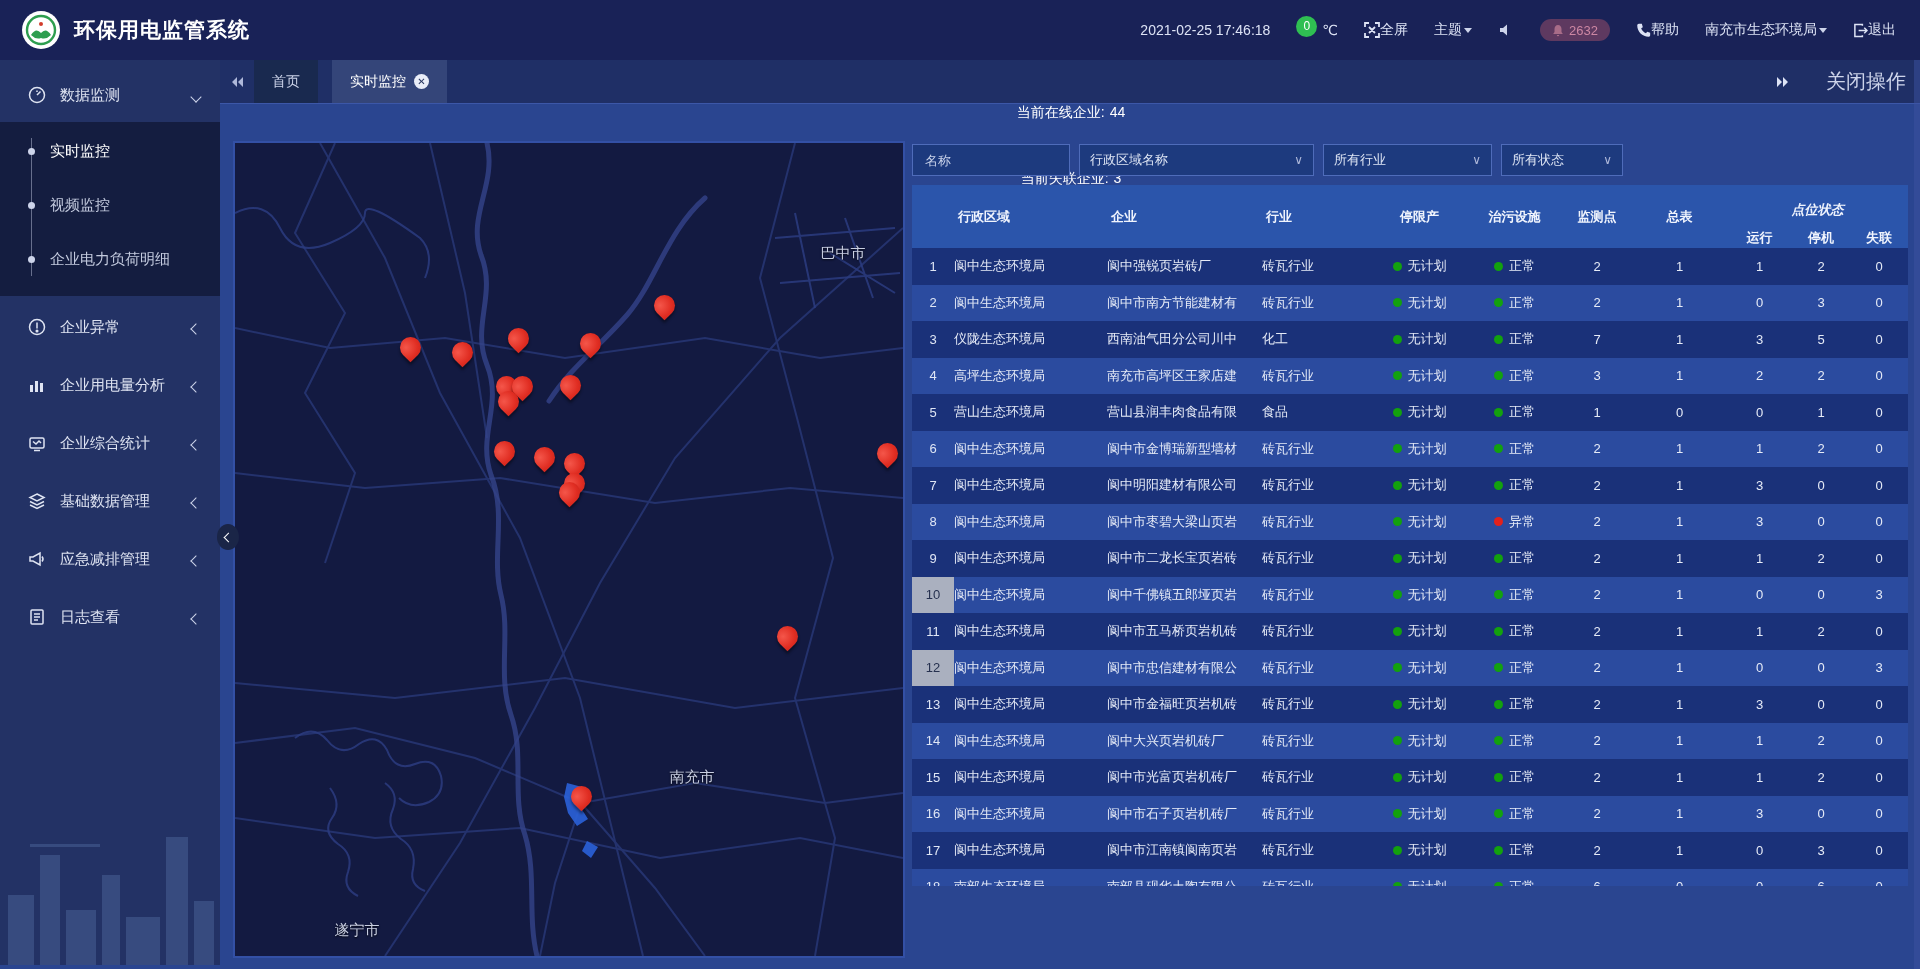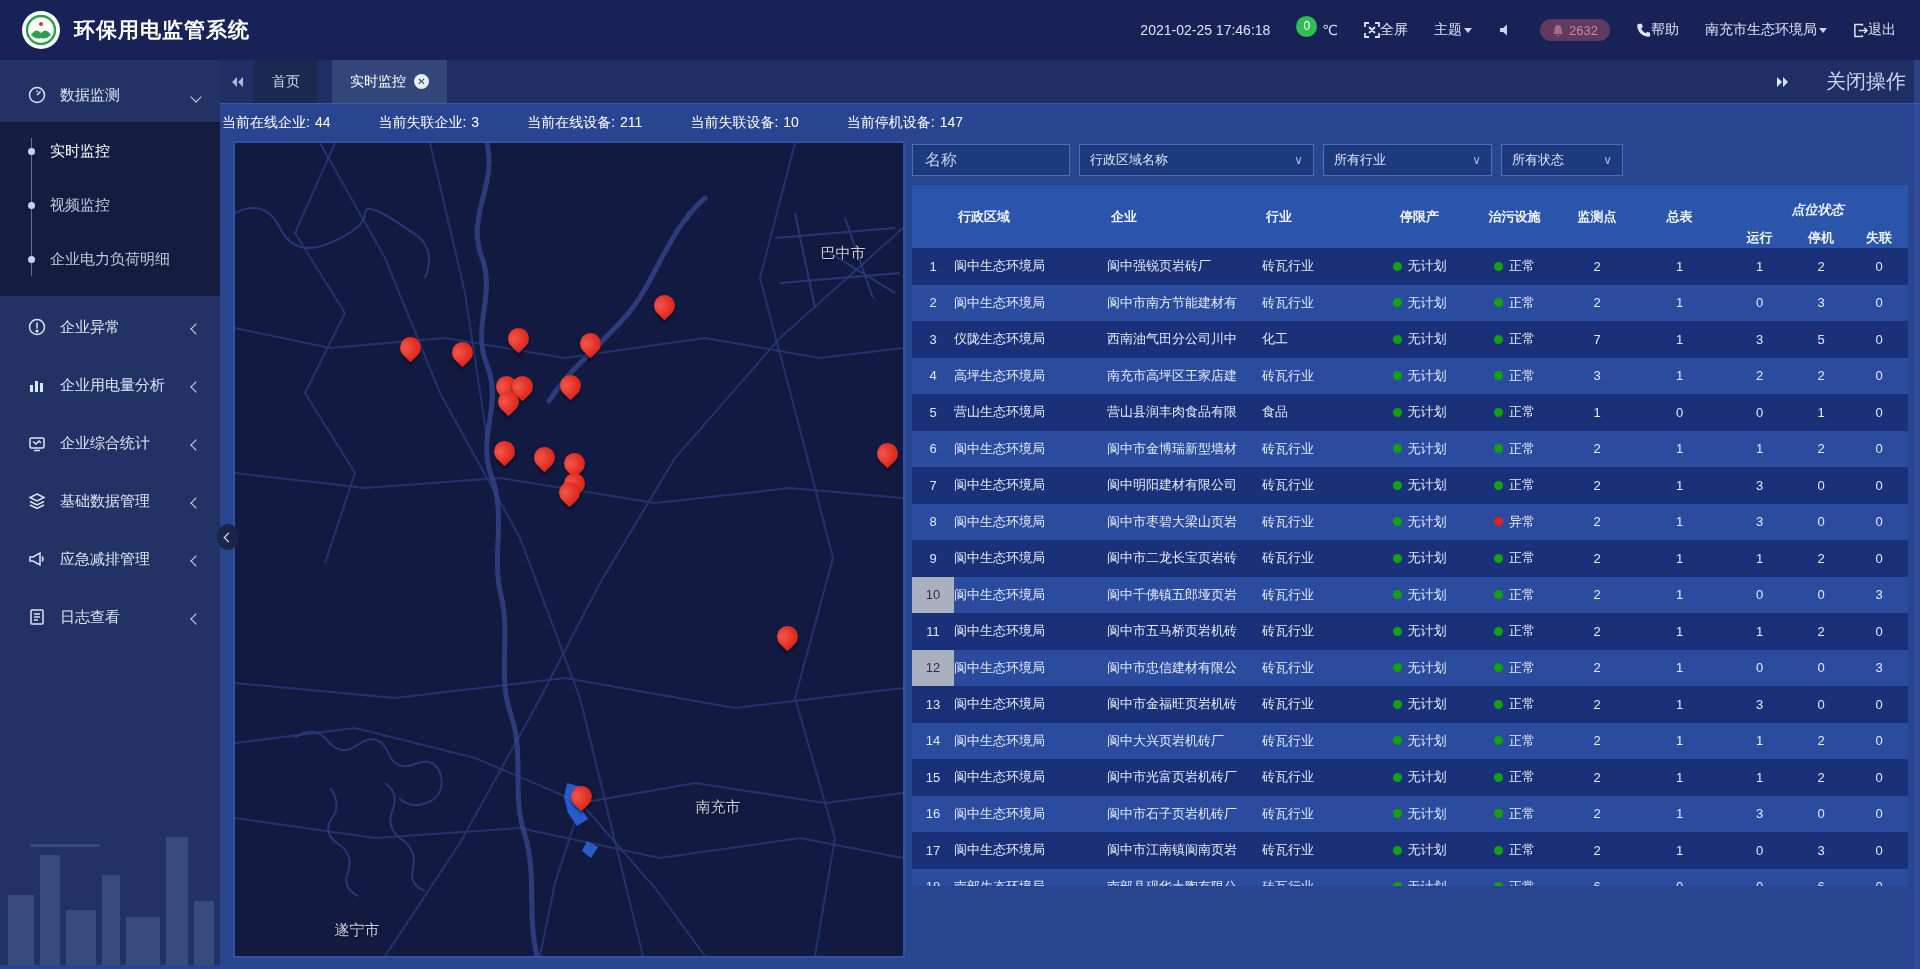--- a/index.html
+++ b/index.html
@@ -52,40 +52,40 @@
   .tab-scroll{width:34px;display:flex;align-items:center;justify-content:center;font-size:15px;cursor:pointer;color:#aeb8da;}
   .tabs{display:flex;align-items:stretch;}
   .tab{display:flex;align-items:center;gap:8px;padding:0 18px;font-size:14px;background:#19294f;cursor:pointer;margin-right:14px;}
   .tab.active{background:#344579;color:#fff;}
   .tab-close{width:15px;height:15px;border-radius:50%;background:#e9edf8;color:#27355f;font-size:10px;
     display:flex;align-items:center;justify-content:center;font-weight:bold;cursor:pointer;}
   .tabbar-right{margin-left:auto;display:flex;align-items:center;gap:26px;padding-right:14px;}
   .close-ops{font-size:20px;cursor:pointer;}
 
   .statsbar{position:absolute;left:0;top:44px;right:0;height:38px;display:flex;align-items:center;
-    padding-left:2px;gap:48px;color:#fff;font-size:14px;}
+    padding-left:2px;gap:48px;color:#fff;font-size:14px;flex-direction:column;}
   .stat{white-space:nowrap;}
   .stat b{font-weight:normal;margin-left:5px;}
 
   
   .map-panel{position:absolute;left:13px;top:81px;width:668px;height:813px;background:#131a41;
     border:2px solid #3350a5;box-sizing:content-box;overflow:hidden;}
   .map-panel svg{position:absolute;left:0;top:0;}
   .city-label{position:absolute;transform:translate(-50%,-50%);color:#c9cfe2;font-size:15px;
     text-shadow:0 1px 2px rgba(0,0,0,.8);white-space:nowrap;}
   .pin{position:absolute;width:21px;height:21px;border-radius:50% 50% 50% 0;transform:rotate(-45deg);
     background:radial-gradient(circle at 35% 35%, #f4564a, #e02d22 60%, #c32118);
     box-shadow:-2px 2px 3px rgba(0,0,0,.45);}
 
   
   .filters{position:absolute;left:692px;top:84px;display:flex;gap:9px;height:32px;}
   .f-input,.f-select{background:#1d3a7e;border:1px solid #4f6cba;color:#dfe6f5;font-size:13px;
     height:32px;box-sizing:border-box;display:flex;align-items:center;padding:0 10px;position:relative;}
   .f-input{width:158px;}
-  .f-input input{background:transparent;border:none;outline:none;color:#0ea5e9;width:100%;font-size:16px;}
+  .f-input input{background:transparent;border:none;outline:none;color:#0ea5e9;width:100%;font-size:13px;}
   .f-input input::placeholder{color:#c9d2ea;opacity:1;}
   .f-select{cursor:pointer;justify-content:space-between;}
   .f-select .vchev{color:#aeb8da;font-size:12px;margin-left:8px;}
 
   .table{position:absolute;left:692px;top:125px;width:996px;color:#e6ebf7;font-size:13px;}
   .tgrid{display:grid;grid-template-columns:42px 153px 155px 110px 95px 95px 70px 95px 65px 58px 58px;}
   .thead{background:#2b55ab;height:63px;position:relative;color:#f0f4fd;}
   .thead .tgrid{height:63px;}
   .th{display:flex;align-items:center;font-weight:bold;}
   .th.left{padding-left:4px;}
@@ -360,21 +360,21 @@
           <path d="M252,0 C262,42 232,72 246,112 C262,152 236,182 252,222 C268,262 242,292 256,332 C272,372 256,412 266,452 C276,492 262,532 276,572 C290,612 276,652 290,692 C302,732 292,772 302,813"></path>
           <path d="M470,55 C432,88 420,140 392,172 C364,204 336,224 314,258"></path>
         </g>
         <g fill="#2b62d9" opacity="0.9">
           <path d="M332,640 l15,4 l-3,18 l9,14 l-11,7 l-9,-13 l-4,-16 z"></path>
           <path d="M352,698 l11,6 l-7,11 l-9,-7 z"></path>
         </g>
       </svg>
       <div id="map-overlay">
           <div class="city-label" style="left: 608px; top: 110px;">巴中市</div>
-          <div class="city-label" style="left: 483px; top: 634px; margin-top: 30px;">南充市</div>
+          <div class="city-label" style="left: 457px; top: 634px;">南充市</div>
           <div class="city-label" style="left: 122px; top: 787px;">遂宁市</div>
           <div class="pin" style="left: 419px; top: 152px;"></div>
           <div class="pin" style="left: 273px; top: 185px;"></div>
           <div class="pin" style="left: 345px; top: 190px;"></div>
           <div class="pin" style="left: 165px; top: 194px;"></div>
           <div class="pin" style="left: 217px; top: 199px;"></div>
           <div class="pin" style="left: 261px; top: 233px;"></div>
           <div class="pin" style="left: 277px; top: 233px;"></div>
           <div class="pin" style="left: 325px; top: 232px;"></div>
           <div class="pin" style="left: 263px; top: 248px;"></div>

